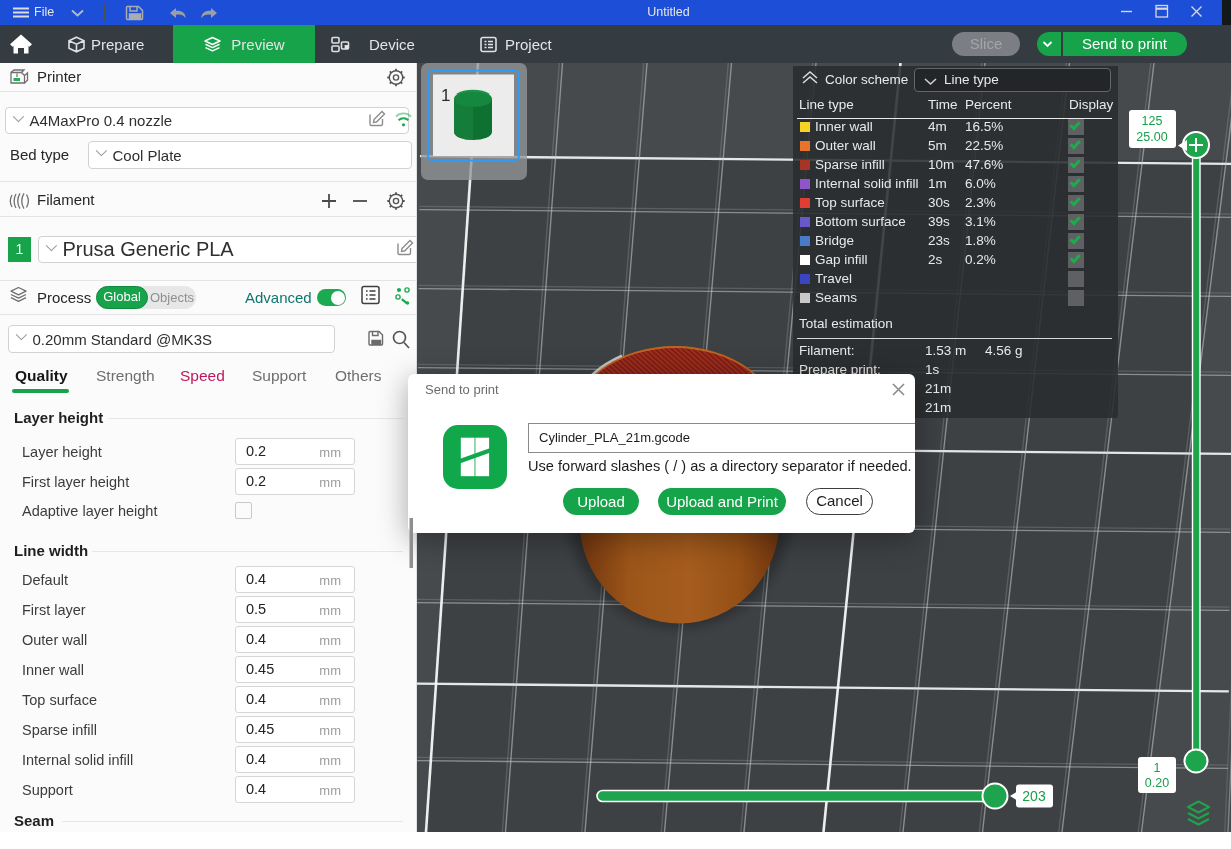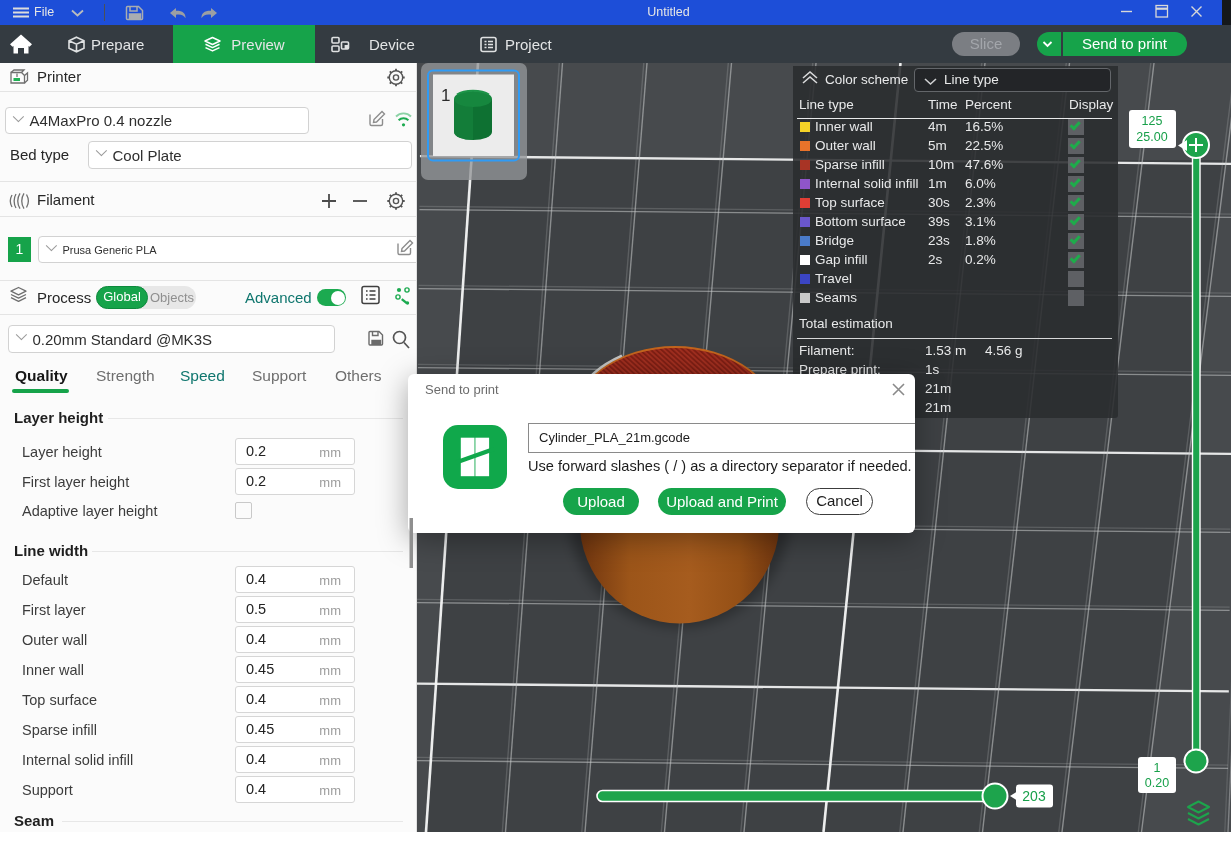--- a/index.html
+++ b/index.html
@@ -315,49 +315,49 @@
 
       <g stroke="#545454" stroke-width="1.7" fill="none">
         <circle cx="399.5" cy="274.5" r="6"></circle>
         <path d="M404 279.5l5 5.5"></path>
       </g>
 
       <rect x="409.5" y="455" width="3.5" height="50" fill="#8f8f8f"></rect>
     </svg>
     <div class="abs" style="left:37px;top:5px;font-size:15px;color:#262626;">Printer</div>
 
-    <div class="combo" style="left:5px;top:44px;width:304px;height:27px;"><span class="carr"></span>A4MaxPro 0.4 nozzle</div>
+    <div class="combo" style="left:5px;top:44px;width:404px;height:27px;"><span class="carr"></span>A4MaxPro 0.4 nozzle</div>
     <div class="abs" style="left:10px;top:83px;font-size:15px;color:#262626;">Bed type</div>
     <div class="combo" style="left:88px;top:78px;width:324px;height:28px;"><span class="carr"></span>Cool Plate</div>
 
     <div class="hdrrow" style="top:118px;height:36px;border-top:1px solid #e4e4e4;"></div>
     <div class="abs" style="left:37px;top:128px;font-size:15px;color:#262626;">Filament</div>
 
     <div class="abs" style="left:8px;top:174px;width:23px;height:25px;background:#16a34a;color:#fff;font-size:14px;
       text-align:center;line-height:25px;">1</div>
-    <div class="combo" style="left:38px;top:173px;width:386px;height:27px;font-size:11px;"><span class="carr"></span>Prusa Generic PLA</div>
+    <div class="combo" style="left:38px;top:173px;width:386px;height:27px;font-size:20px;"><span class="carr"></span>Prusa Generic PLA</div>
 
     <div class="hdrrow" style="top:217px;height:35px;border-top:1px solid #e4e4e4;"></div>
     <div class="abs" style="left:37px;top:226px;font-size:15px;color:#262626;">Process</div>
     <div class="abs" style="left:96px;top:223px;width:100px;height:23px;background:#e7e7e7;border-radius:12px;">
       <div class="abs" style="left:0;top:0;width:52px;height:23px;background:#16a34a;border-radius:12px;border:1.5px solid #0d8a3c;
         color:#fff;font-size:13px;text-align:center;line-height:20px;">Global</div>
       <div class="abs" style="left:52px;top:0;width:48px;height:23px;color:#8f8f8f;font-size:13px;text-align:center;line-height:23px;">Objects</div>
     </div>
     <div class="abs" style="left:245px;top:226px;font-size:15px;color:#0f766e;">Advanced</div>
     <div class="abs" style="left:317px;top:226px;width:29px;height:17px;background:#1caa50;border-radius:9px;">
       <div class="abs" style="right:1.5px;top:1.5px;width:14px;height:14px;background:#fff;border-radius:50%;"></div>
     </div>
 
     <div class="combo" style="left:8px;top:262px;width:327px;height:28px;"><span class="carr"></span>0.20mm Standard @MK3S</div>
 
     <div class="abs" style="left:15px;top:304px;font-size:15.5px;font-weight:bold;color:#161616;">Quality</div>
     <div class="abs" style="left:12px;top:326px;width:57px;height:3.5px;background:#16a34a;border-radius:2px;"></div>
     <div class="abs" style="left:96px;top:304px;font-size:15.5px;color:#6e6e6e;">Strength</div>
-    <div class="abs" style="left:180px;top:304px;font-size:15.5px;color:#0f766e;">Speed</div>
+    <div class="abs" style="left:180px;top:304px;font-size:15.5px;color:#be185d;">Speed</div>
     <div class="abs" style="left:252px;top:304px;font-size:15.5px;color:#6e6e6e;">Support</div>
     <div class="abs" style="left:335px;top:304px;font-size:15.5px;color:#6e6e6e;">Others</div>
 
     <div class="slabel" style="left:14px;top:346px;">Layer height</div>
     <div class="srule" style="left:108px;top:355px;width:295px;"></div>
     <div class="prow" style="top:381px;">Layer height</div>
     <div class="pbox" style="top:375px;">
         <span class="v">0.2</span>
         <span class="u">mm</span>
       </div>

